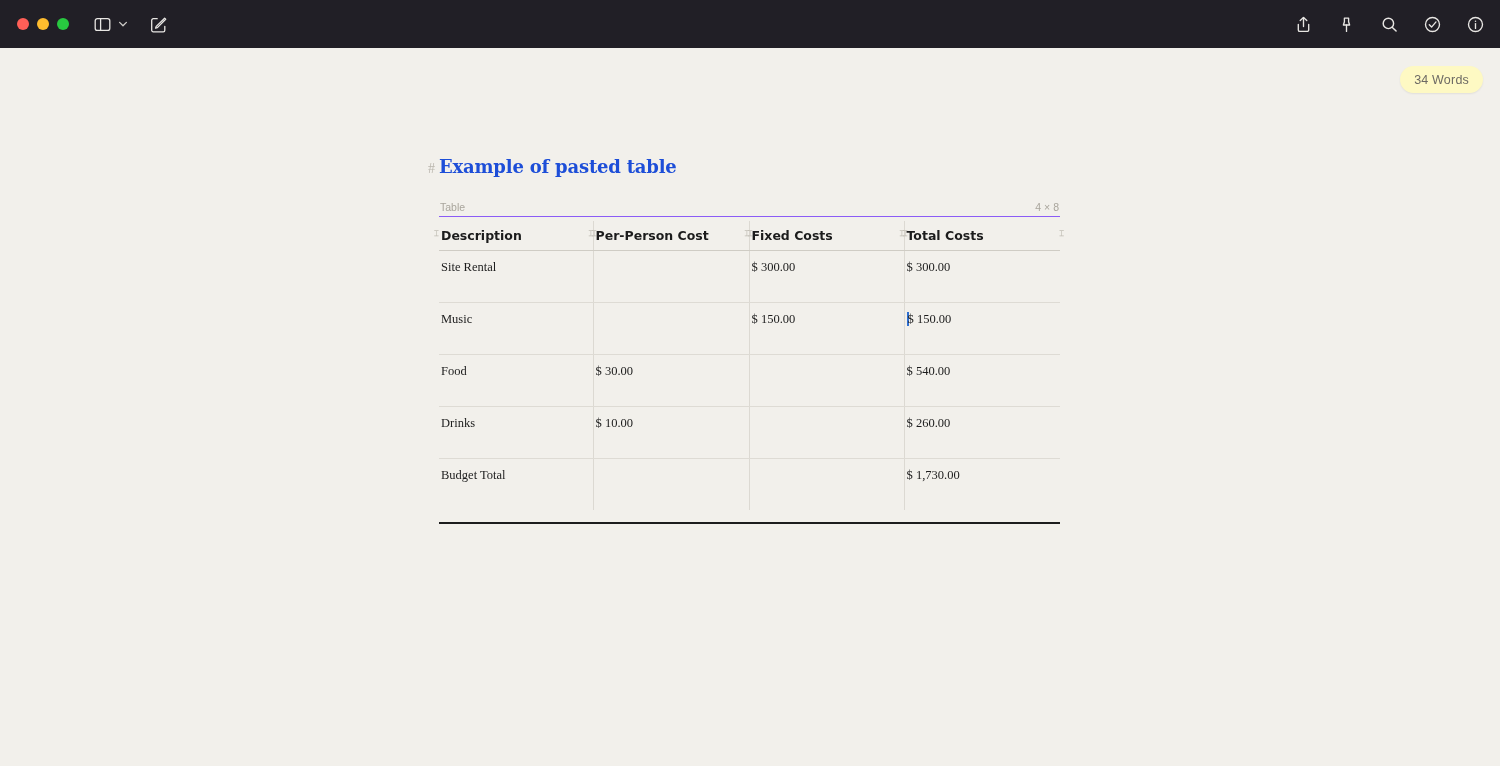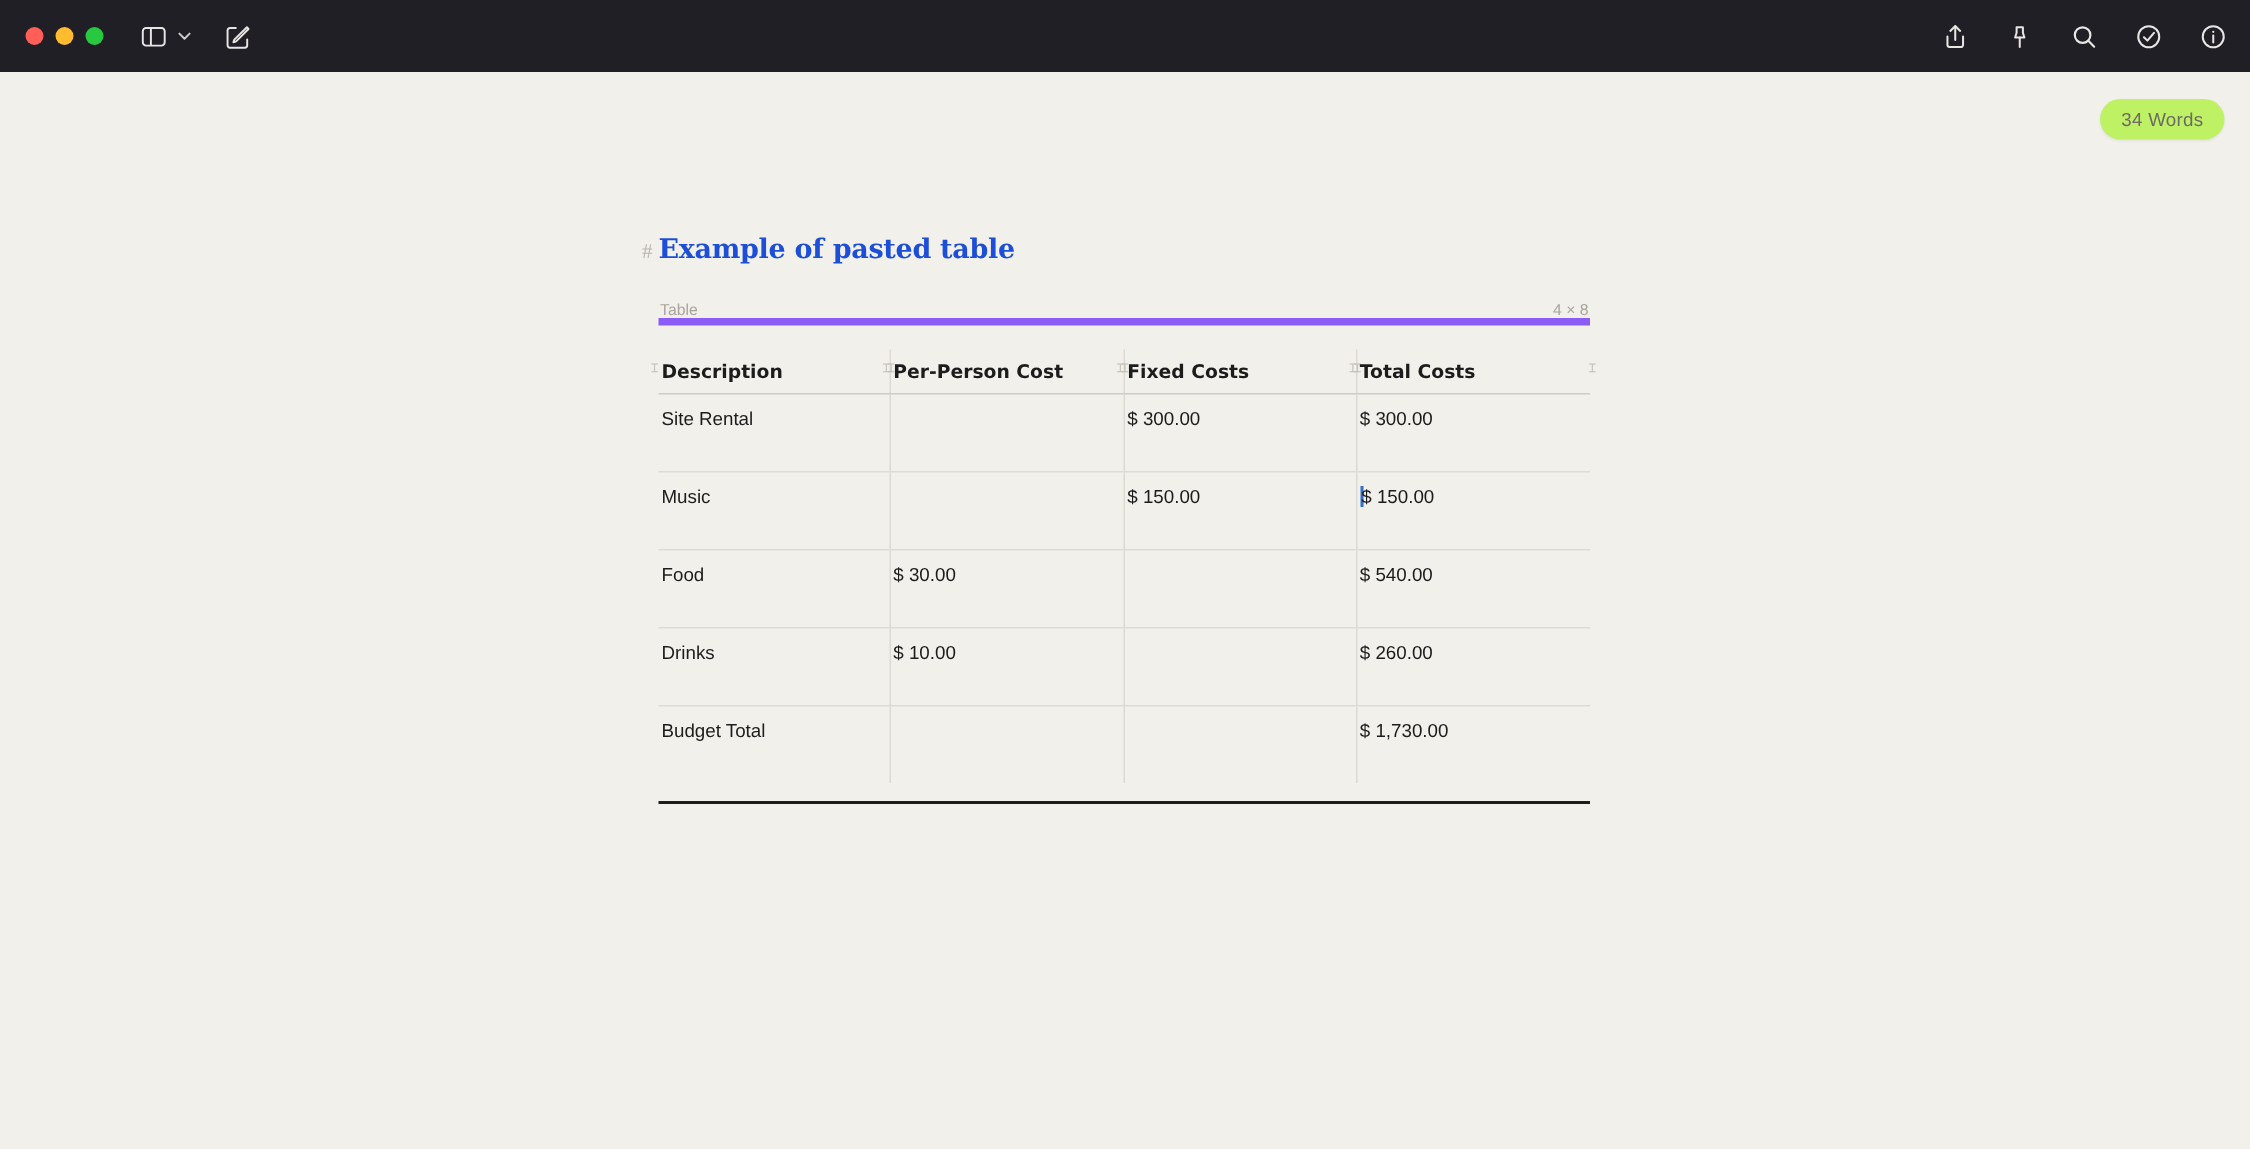--- a/index.html
+++ b/index.html
@@ -64,21 +64,21 @@
   }
 
   
   #wordcount {
     position: absolute;
     top: 66px;
     right: 17px;
     height: 27px;
     padding: 0 14px;
     border-radius: 14px;
-    background: #bef264;
+    background: #fef9c3;
     color: #6d6a64;
     font-size: 12.5px;
     display: flex;
     align-items: center;
     justify-content: center;
     box-shadow: 0 1px 2px rgba(0,0,0,0.07);
     letter-spacing: 0.2px;
   }
 
   
@@ -116,22 +116,22 @@
   
   #table-wrap {
     position: absolute;
     left: 439px;
     top: 155px;
     width: 621px;
   }
   #table-meta {
     position: relative;
     height: 14px;
-    border-bottom: 5px solid #8b5cf6;
-    margin-bottom: 16px;
+    border-bottom: 1px solid #8b5cf6;
+    margin-bottom: 4px;
   }
   #table-label {
     position: absolute;
     left: 1px; top: -2px;
     font-size: 10.5px;
     color: #a9a59c;
   }
   #table-dims {
     position: absolute;
     right: 1px; top: -2px;
@@ -174,21 +174,21 @@
     top: 8px;
   }
   thead th .grip.l { left: -5px; }
   thead th .grip.r { right: -4px; }
 
   tbody td {
     height: 52px;
     padding-top: 9px;
     border-bottom: 1px solid #dedbd4;
     border-right: 1px solid #dcd9d2;
-    font-family: Liberation Sans, sans-serif;
+    font-family: Liberation Serif, serif;
     font-size: 12.5px;
   }
   tbody td:last-child { border-right: none; }
   tbody tr:last-child td { border-bottom: none; }
 
   #table-bottom-rule {
     width: 621px;
     height: 2px;
     background: #1d1d1d;
     margin-top: 12px;

